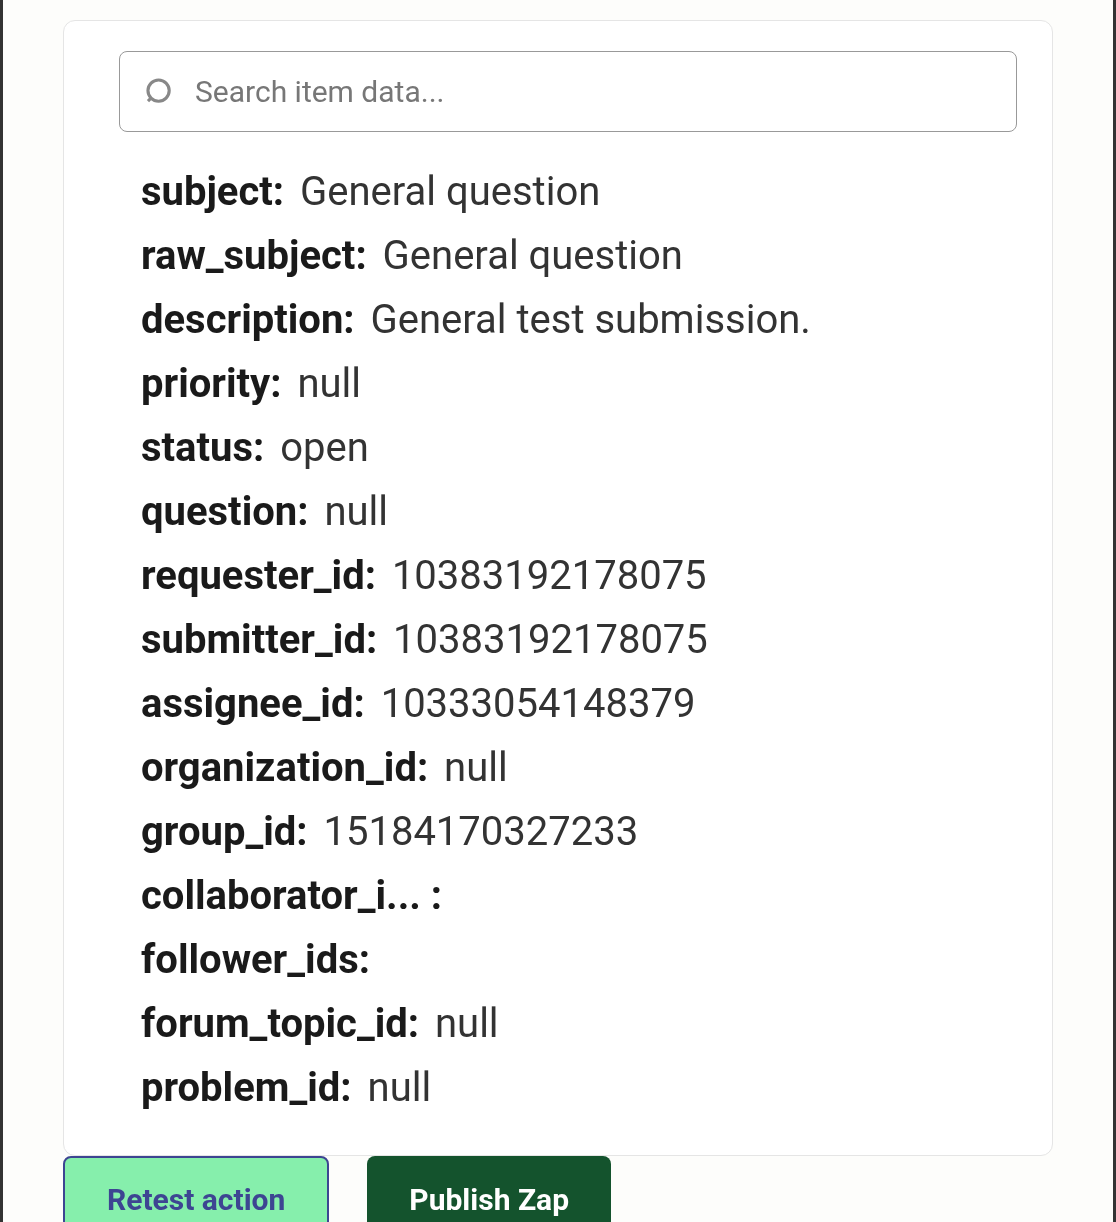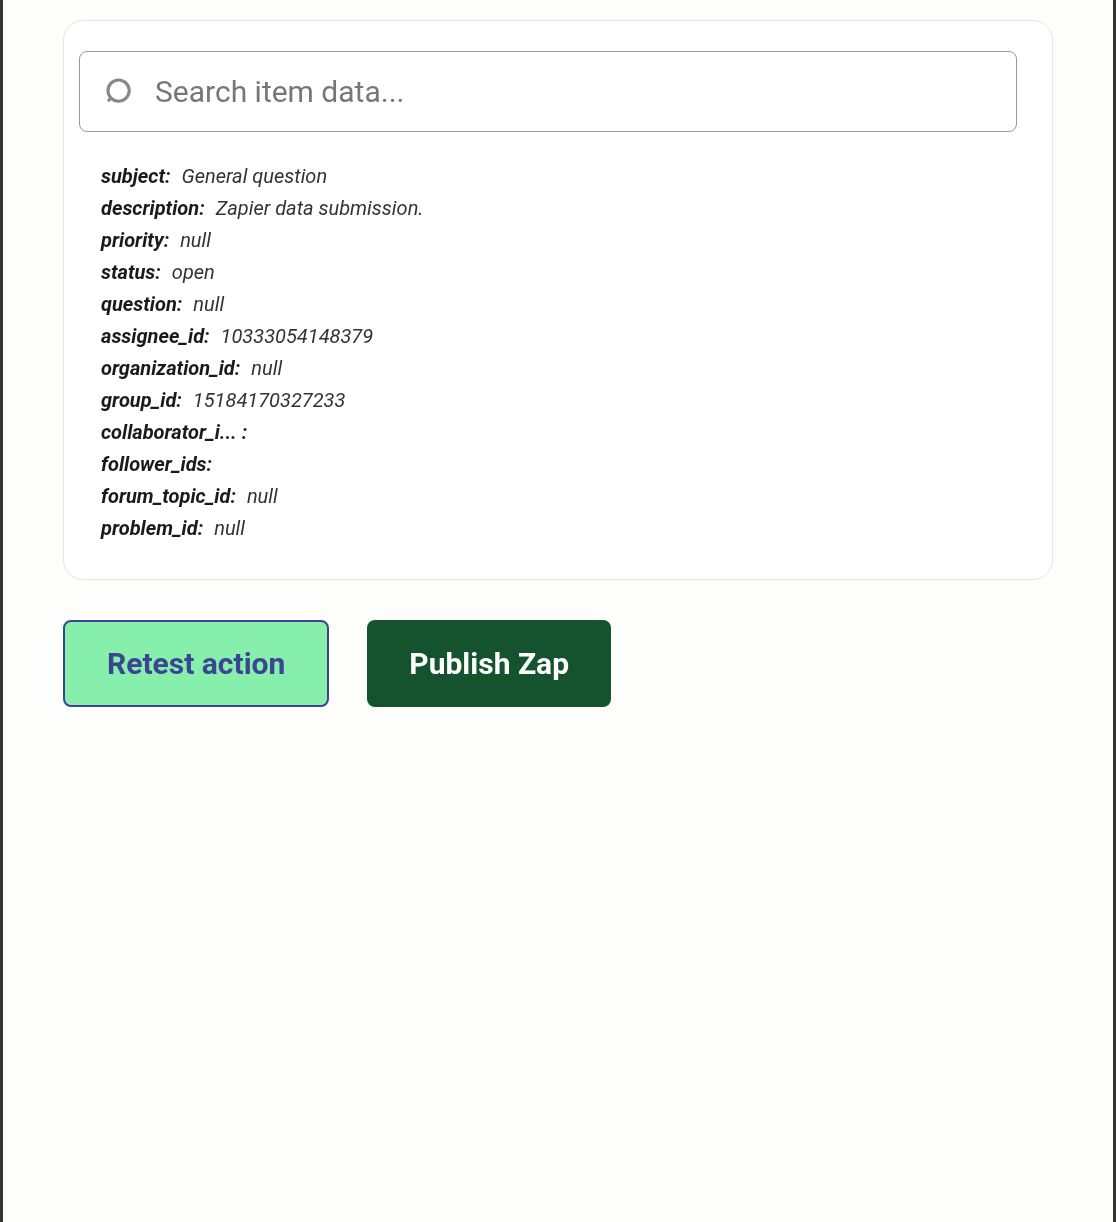--- a/index.html
+++ b/index.html
@@ -16,23 +16,22 @@
     .outer-container {
       border-left: 3px solid #333;
       border-right: 3px solid #333;
       background: #fdfdfb;
       padding: 20px 60px 120px 60px;
       min-height: 1222px;
     }
     .data-card {
       background: #ffffff;
       border: 1px solid #e5e5e5;
-      border-radius: 20px;
-      padding: 30px 35px 35px 15px;
-      margin-bottom: 40px;
+      border-radius: 12px;
+      padding: 30px 35px 35px 55px;
     }
     .search-container {
       position: relative;
       margin-bottom: 28px;
     }
     .search-input {
       width: 100%;
       padding: 22px 24px 22px 75px;
       font-size: 30px;
       border: 1px solid #999;
@@ -54,25 +53,24 @@
       color: #888;
     }
     .search-icon svg {
       width: 100%;
       height: 100%;
     }
     .data-list {
       padding-left: 22px;
     }
     .data-row {
-      font-size: 20px;
+      font-size: 40px;
       line-height: 1.6;
       color: #333;
       margin-bottom: 0px;
-      font-style: italic;
     }
     .data-key {
       font-weight: 700;
       color: #1a1a1a;
     }
     .data-value {
       font-weight: 400;
       color: #333;
       margin-left: 6px;
     }
@@ -115,34 +113,46 @@
       </span>
       <input type="text" class="search-input" placeholder="Search item data..." style="">
     </div>
 
     <div class="data-list">
       <div class="data-row">
         <span class="data-key">subject:</span>
         <span class="data-value">General question</span>
       </div>
       <div class="data-row">
+        <span class="data-key">raw_subject:</span>
+        <span class="data-value">General question</span>
+      </div>
+      <div class="data-row">
         <span class="data-key">description:</span>
-        <span class="data-value">Zapier data submission.</span>
+        <span class="data-value">General test submission.</span>
       </div>
       <div class="data-row">
         <span class="data-key">priority:</span>
         <span class="data-value">null</span>
       </div>
       <div class="data-row">
         <span class="data-key">status:</span>
         <span class="data-value">open</span>
       </div>
       <div class="data-row">
         <span class="data-key">question:</span>
         <span class="data-value">null</span>
+      </div>
+      <div class="data-row">
+        <span class="data-key">requester_id:</span>
+        <span class="data-value">10383192178075</span>
+      </div>
+      <div class="data-row">
+        <span class="data-key">submitter_id:</span>
+        <span class="data-value">10383192178075</span>
       </div>
       <div class="data-row">
         <span class="data-key">assignee_id:</span>
         <span class="data-value">10333054148379</span>
       </div>
       <div class="data-row">
         <span class="data-key">organization_id:</span>
         <span class="data-value">null</span>
       </div>
       <div class="data-row">

